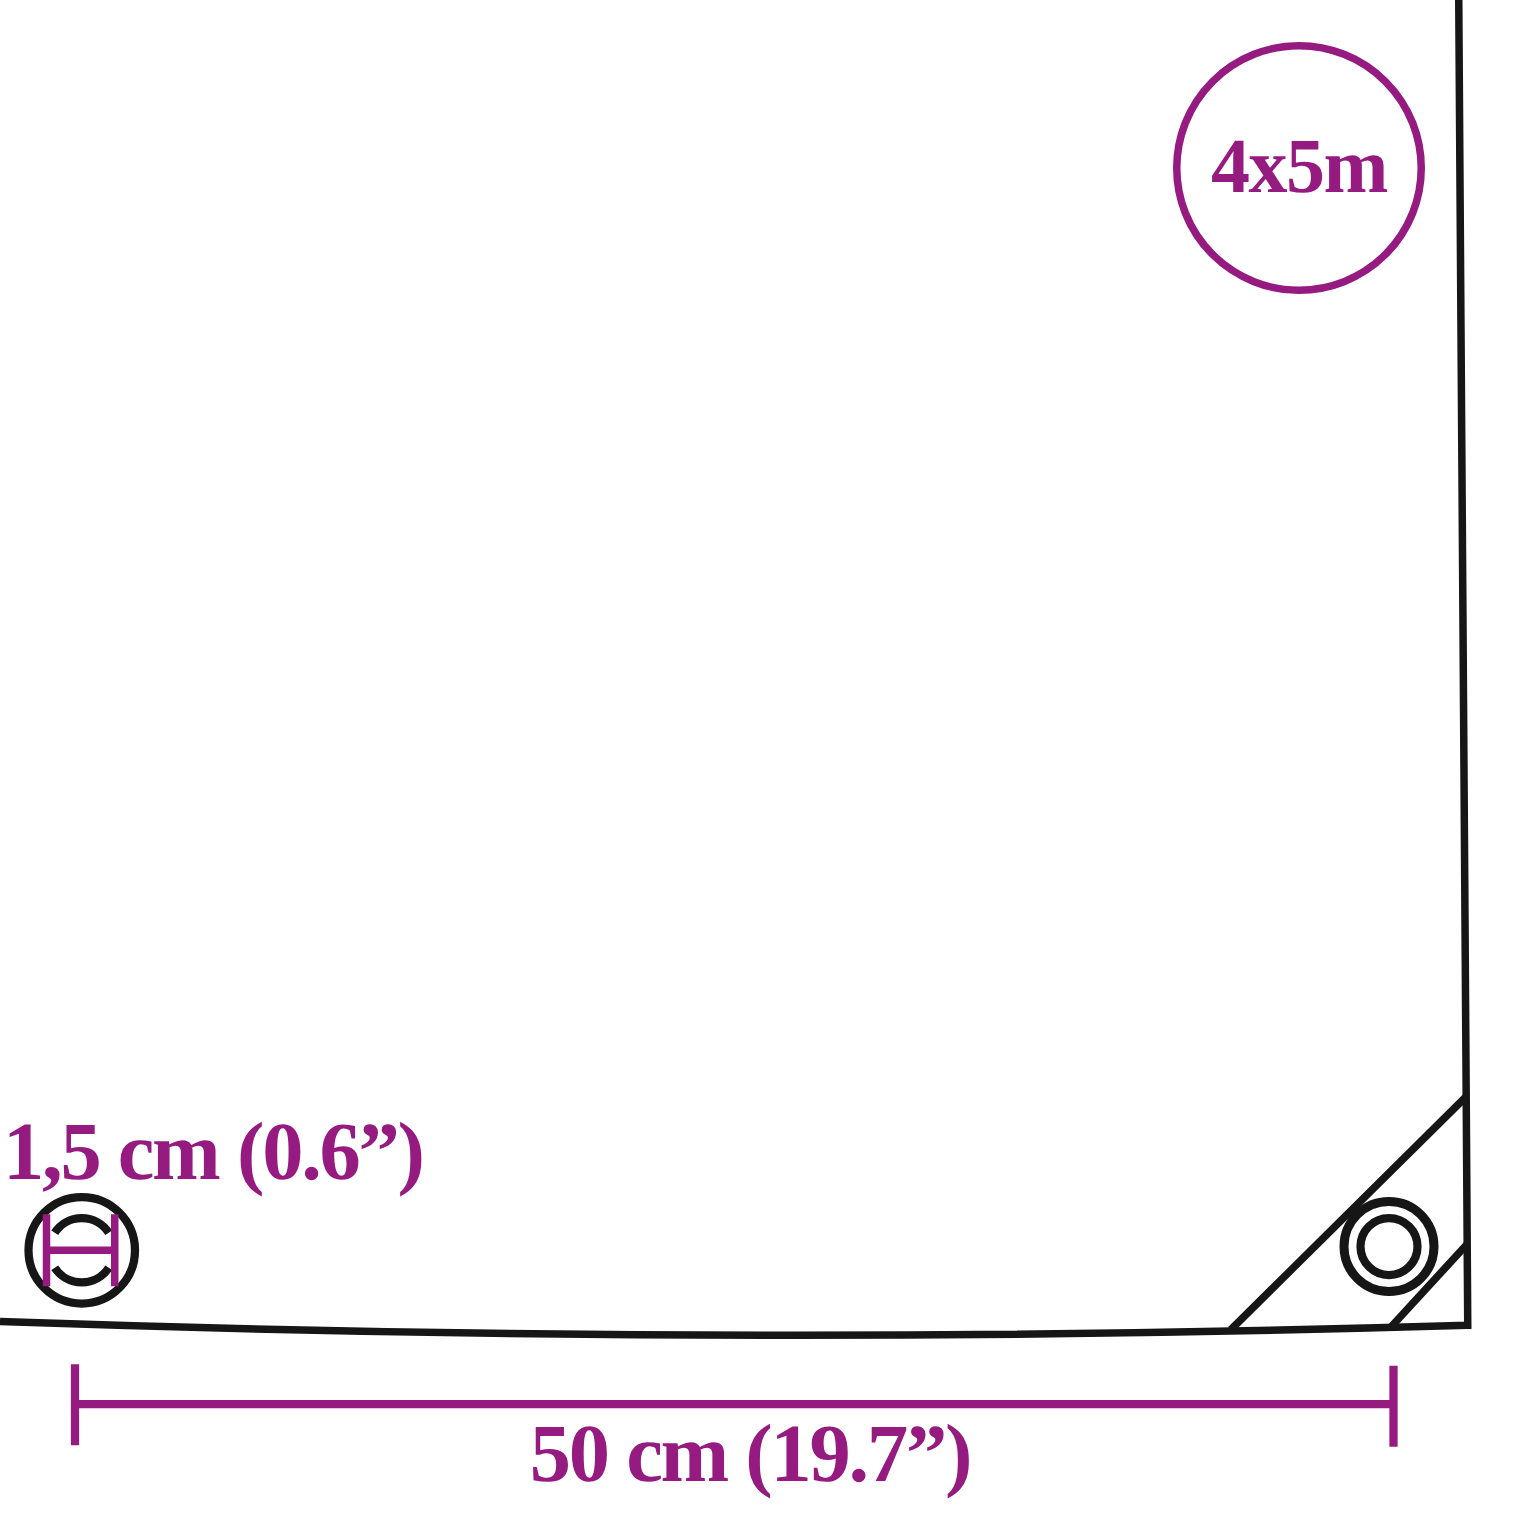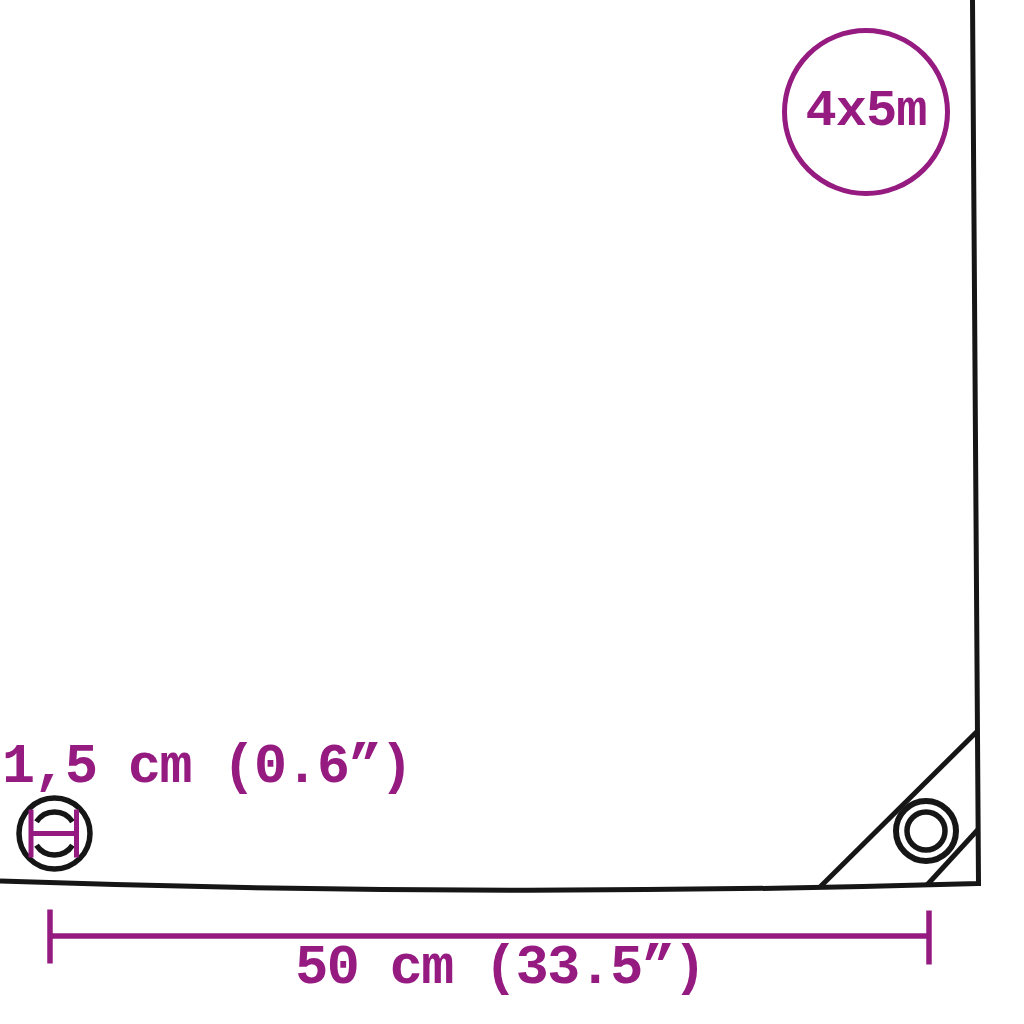--- a/index.html
+++ b/index.html
@@ -8,21 +8,21 @@
     --background: #ffffff;
   }
   * { margin: 0; padding: 0; box-sizing: border-box; }
   html, body { background: #fff; }
   .stage {
     position: relative;
     width: 1024px;
     height: 1024px;
     background: var(--background);
     overflow: hidden;
-    font-family: Liberation Mono, monospace;
+    font-family: Liberation Serif, serif;
   }
   svg.layer {
     position: absolute;
     left: 0; top: 0;
     width: 1024px; height: 1024px;
   }
   .ink  { stroke: var(--line); fill: none; }
   .acc  { stroke: var(--accent); fill: none; }
   .label {
     position: absolute;
@@ -97,15 +97,15 @@
       <line class="acc" x1="929" y1="910.5" x2="929" y2="964.5" stroke-width="5.5"></line>
     </g>
   </svg>
 
   <div class="size-badge">
     <span class="label-text">4x5m</span>
   </div>
 
   <div class="label diameter-label">1,5 cm (0.6”)</div>
 
-  <div class="label spacing-label">50 cm (33.5”)</div>
+  <div class="label spacing-label">50 cm (19.7”)</div>
 
 </div>
 
 </body></html>

